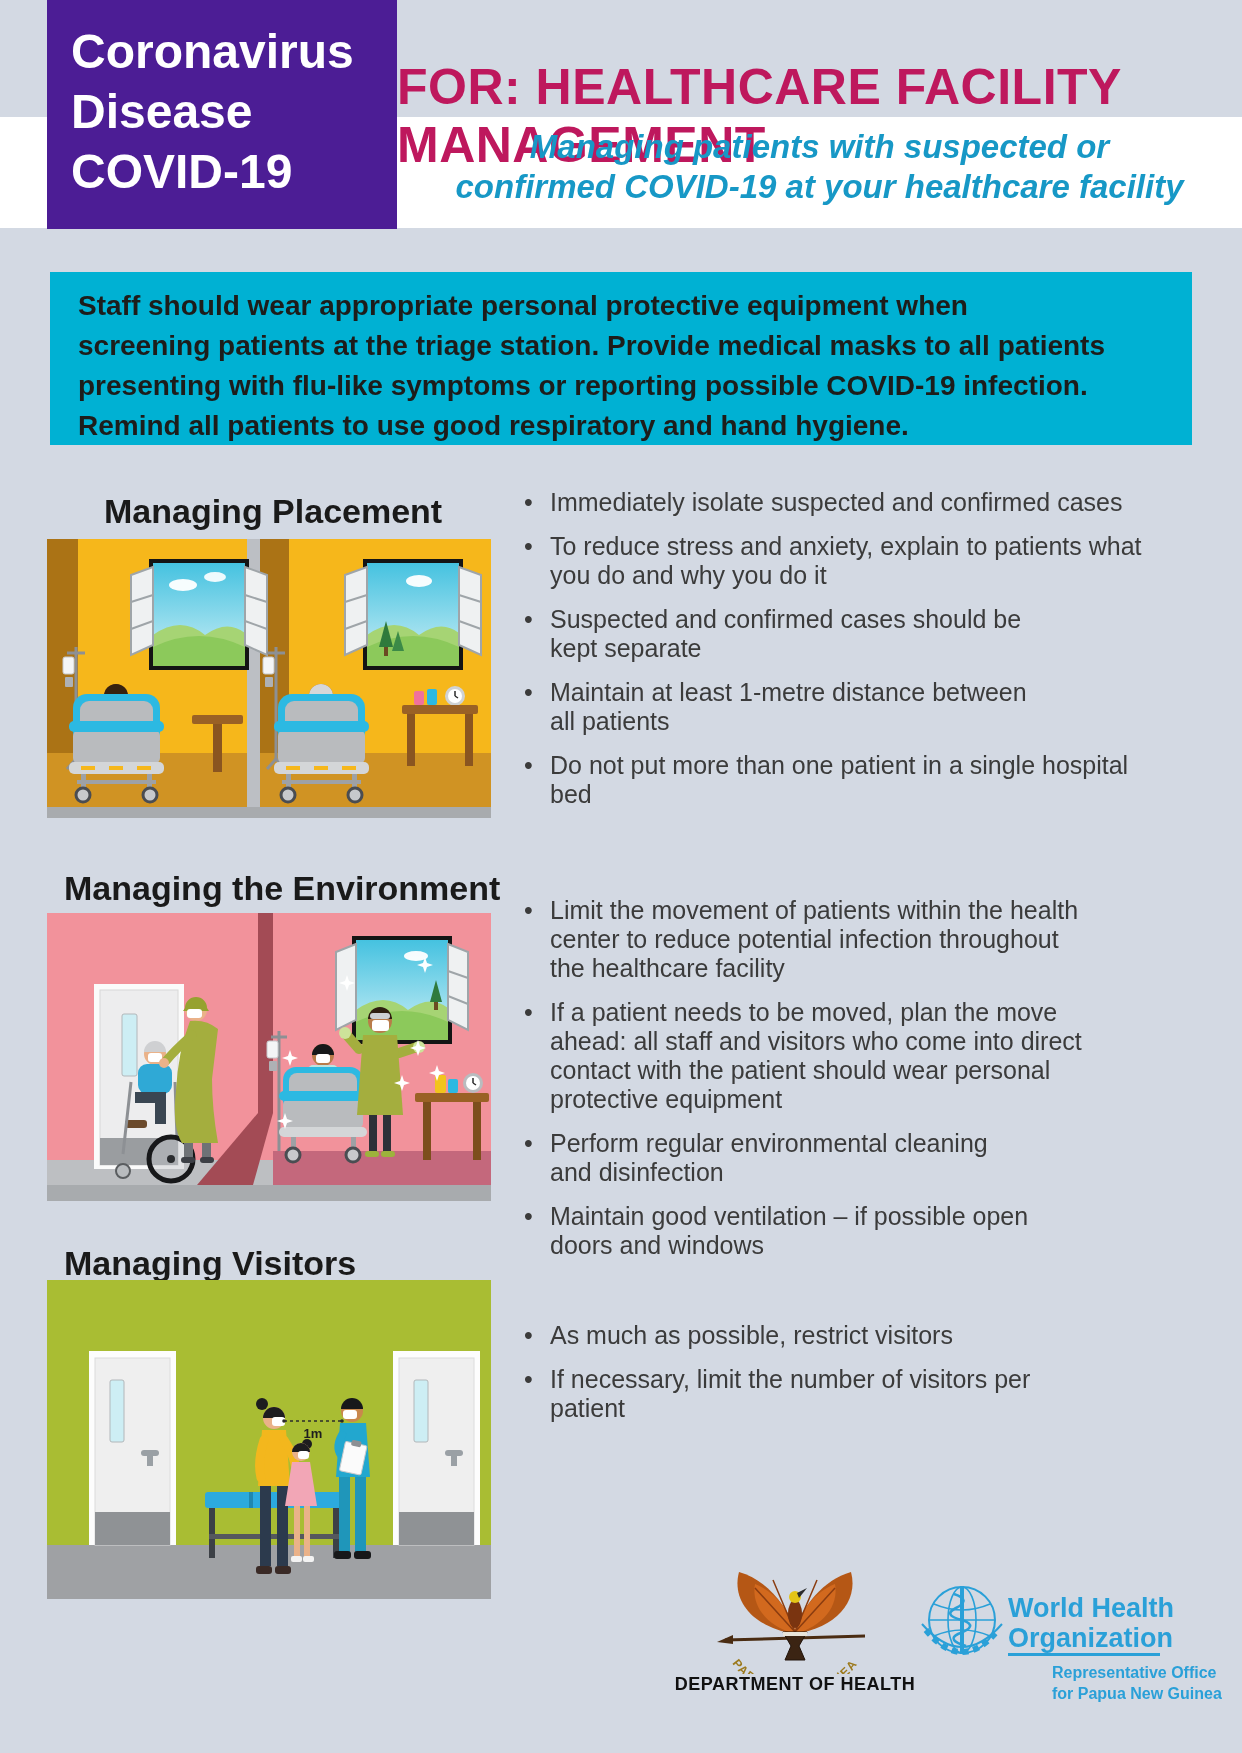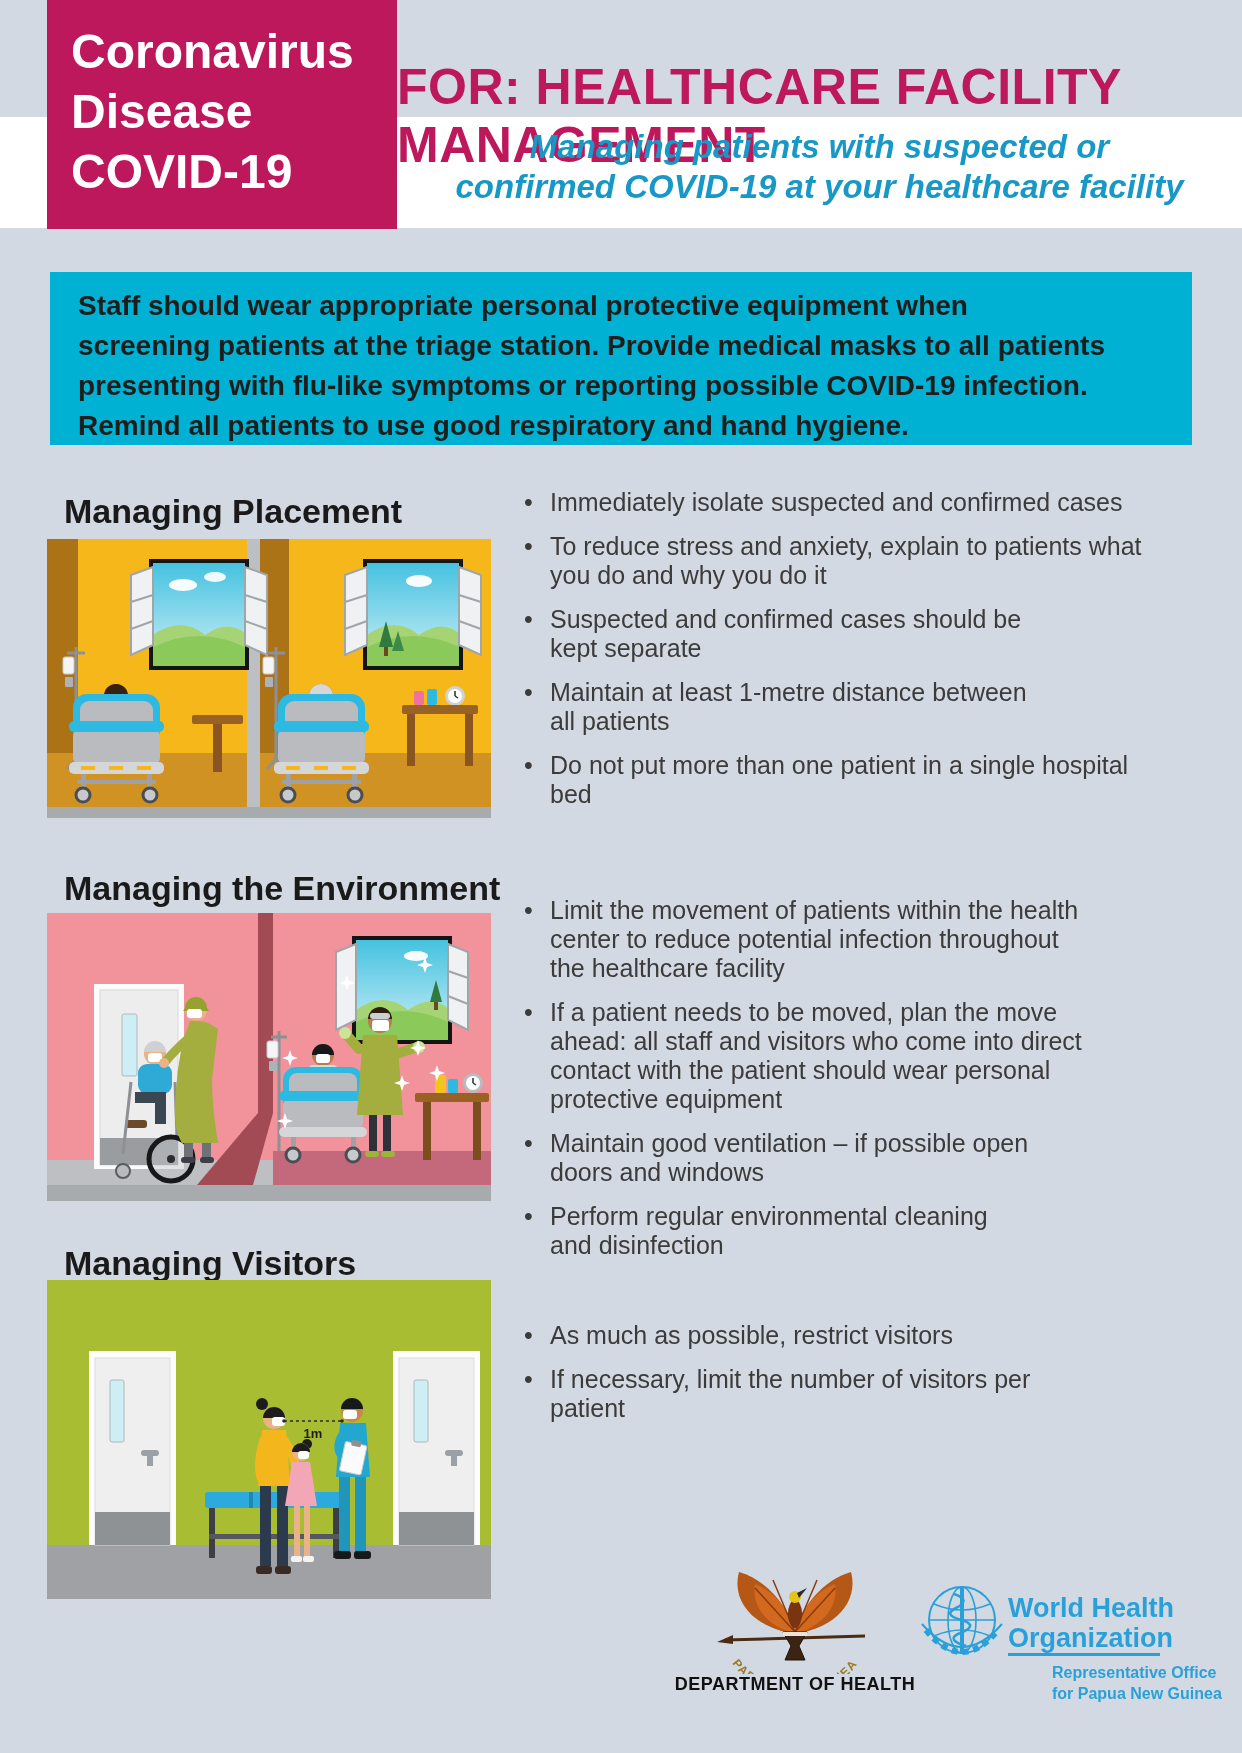--- a/index.html
+++ b/index.html
@@ -1,31 +1,31 @@
 <!DOCTYPE html>
 <html><head>
 <meta charset="utf-8">
 <style>
   html,body{margin:0;padding:0;}
   body{width:1242px;height:1753px;position:relative;background:#d3d9e3;
        font-family:"Liberation Sans", sans-serif;overflow:hidden;}
   .abs{position:absolute;}
   .white-band{left:0;top:117px;width:1242px;height:111px;background:#ffffff;}
-  .title-box{left:47px;top:0;width:350px;height:229px;background:#be185d;}
+  .title-box{left:47px;top:0;width:350px;height:229px;background:#4c1d95;}
   .title-text{padding:22px 0 0 24px;font-size:48px;line-height:60px;font-weight:700;
               color:#ffffff;white-space:pre-line;}
   .audience{left:397px;top:58px;width:845px;text-align:left;font-size:50px;
             font-weight:700;color:#be185d;letter-spacing:0.5px;}
   .subtitle{left:397px;top:127px;width:845px;text-align:center;font-size:33px;
             line-height:40px;font-weight:700;font-style:italic;color:#1798c6;white-space:pre-line;}
   .callout{left:50px;top:272px;width:1142px;height:173px;background:#00b1d3;}
   .callout-text{padding:14px 0 0 28px;font-size:28px;line-height:40px;font-weight:700;
                 color:#1d1d1b;white-space:pre-line;}
   .sec-heading{left:64px;font-size:34px;font-weight:700;color:#1a1a1a;}
-  .h1{top:492px;} .h2{top:869px;} .h3{top:1244px;}
+  .h1{top:492px;margin-left:40px;} .h2{top:869px;} .h3{top:1244px;}
   .illo{left:47px;display:block;}
   .illo1{top:539px;} .illo2{top:913px;} .illo3{top:1280px;}
   ul.bullets{list-style:none;margin:0;padding:0;left:512px;width:724px;}
   .g1{top:488px;} .g2{top:896px;} .g3{top:1321px;}
   ul.bullets li{position:relative;padding-left:38px;margin:0 0 15px 0;font-size:25px;
                 line-height:29px;color:#3b3b3b;white-space:pre-line;}
   ul.bullets li::before{content:"\2022";position:absolute;left:12px;top:0;color:#3b3b3b;}
   .g3 li{padding-left:44px;}
   .g3 li::before{left:18px;}
   .doh{left:645px;top:1674px;width:300px;text-align:center;font-size:18px;font-weight:700;
@@ -318,24 +318,24 @@
 
   <ul class="abs bullets g2">
 
   <li>Limit the movement of patients within the health
 center to reduce potential infection throughout
 the healthcare facility</li>
       <li>If a patient needs to be moved, plan the move
 ahead: all staff and visitors who come into direct
 contact with the patient should wear personal
 protective equipment</li>
+      <li>Perform regular environmental cleaning
+and disinfection</li>
       <li>Maintain good ventilation – if possible open
 doors and windows</li>
-      <li>Perform regular environmental cleaning
-and disinfection</li>
     </ul>
 
   <div class="abs sec-heading h3">Managing Visitors</div>
 
   <svg class="abs illo illo3" width="444" height="319" viewBox="0 0 444 319">
     <rect width="444" height="265" fill="#a9bd33"></rect>
     <rect x="0" y="265" width="444" height="54" fill="#9fa1a4"></rect>
 
     <g transform="translate(48,78)">
       <rect x="-6" y="-7" width="87" height="194" fill="#fdfdfd"></rect>

